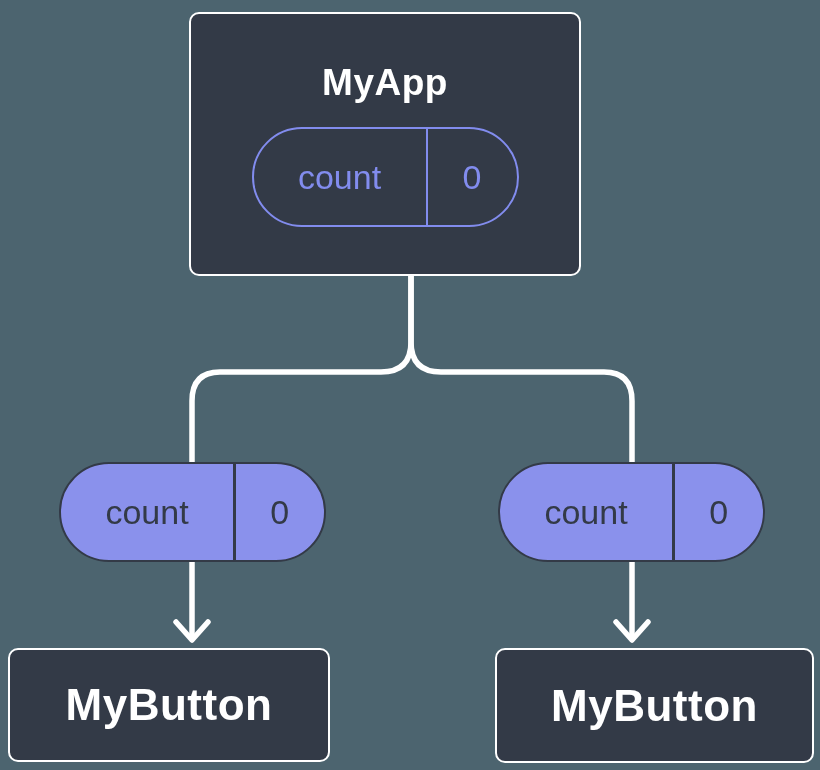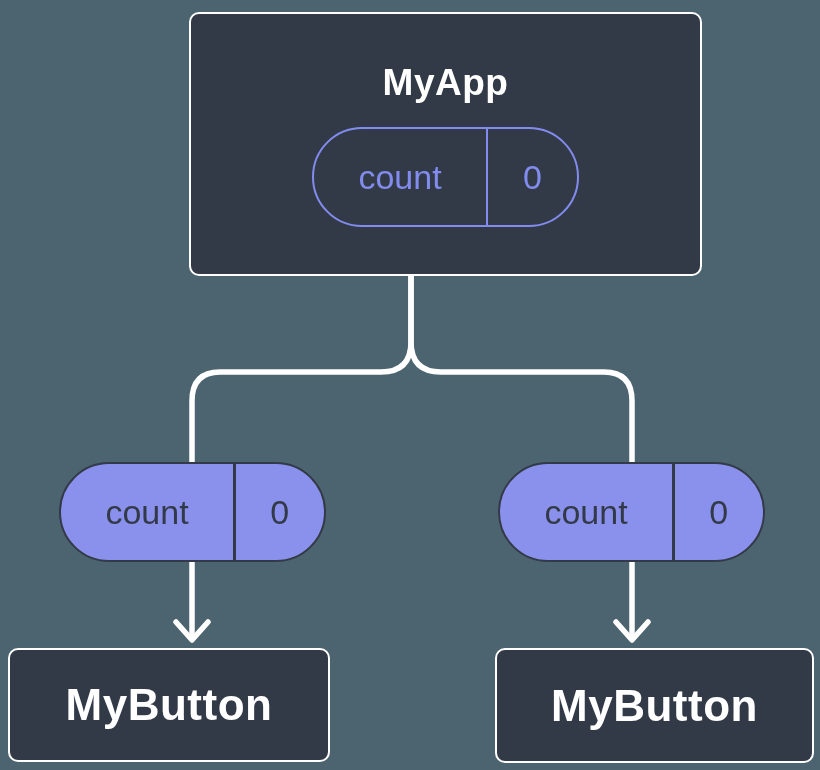--- a/index.html
+++ b/index.html
@@ -35,21 +35,21 @@
   .card-title {
     color: #FFFFFF;
     font-size: 44px;
     font-weight: 600;
     letter-spacing: 0.5px;
     white-space: nowrap;
   }
   .root-card {
     left: 189px;
     top: 12px;
-    width: 513px;
+    width: 392px;
     height: 264px;
     flex-direction: column;
     justify-content: flex-start;
   }
   .root-card .card-title {
     margin-top: 48px;
     font-size: 37px;
   }
   .pill {
     box-sizing: border-box;

